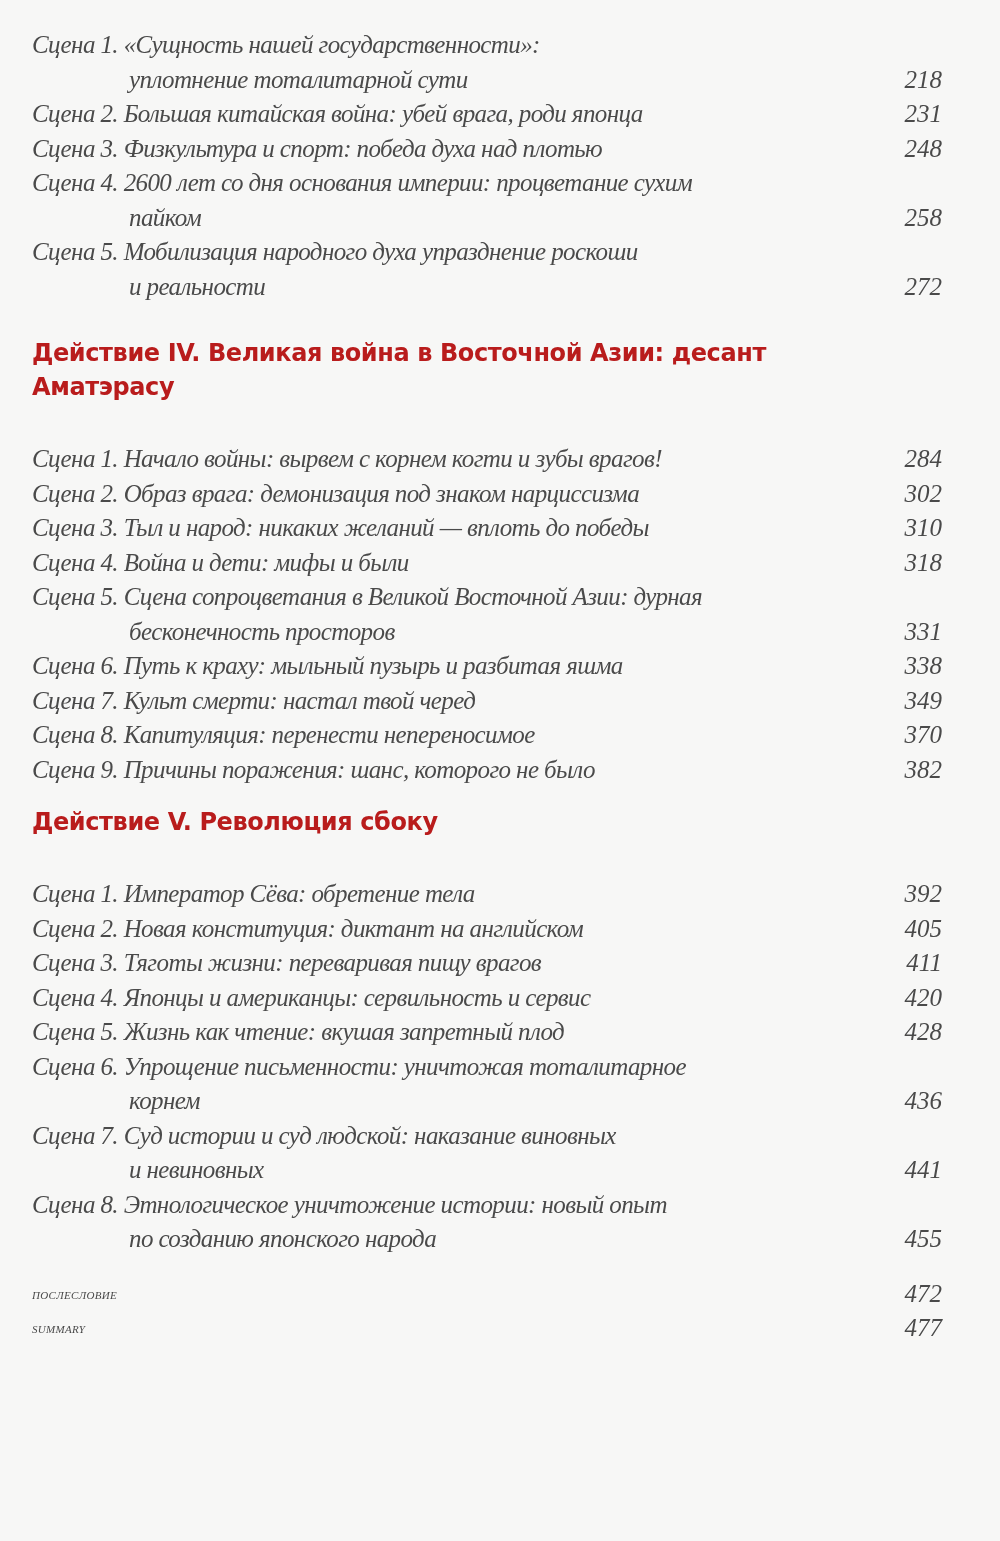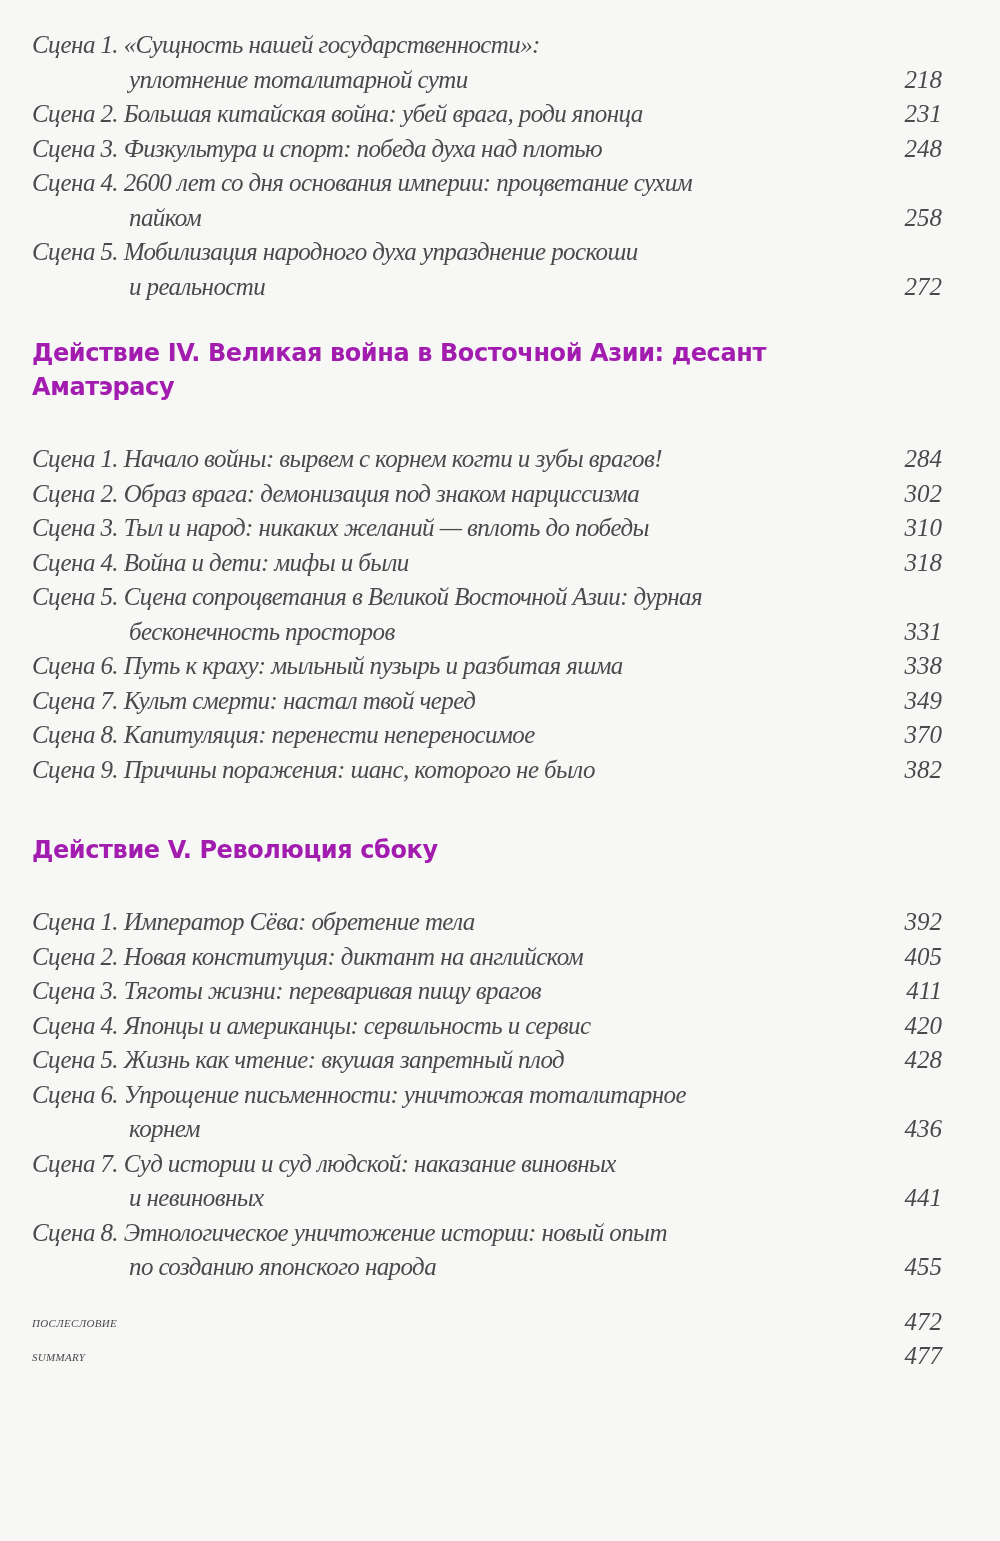--- a/index.html
+++ b/index.html
@@ -41,25 +41,25 @@
       bottom: 0;
       line-height: 34.5px;
       letter-spacing: 0;
       margin-top: 18px;
     }
     .section-heading {
       font-family: "DejaVu Sans", "Liberation Sans", sans-serif;
       font-weight: bold;
       font-size: 24px;
       line-height: 34px;
-      color: #a21caf;
+      color: #b91c1c;
       letter-spacing: -0.4px;
     }
     .sec4-heading { margin-top: 32px; margin-bottom: 38px; }
-    .sec5-heading { margin-top: 46px; margin-bottom: 38px; }
+    .sec5-heading { margin-top: 18px; margin-bottom: 38px; }
     .tail { margin-top: 20px; }
     .tail .entry .line {
       font-variant: small-caps;
       text-transform: lowercase;
       font-size: 16px;
       letter-spacing: 0.3px;
     }
   </style>
 </head>
 <body>

